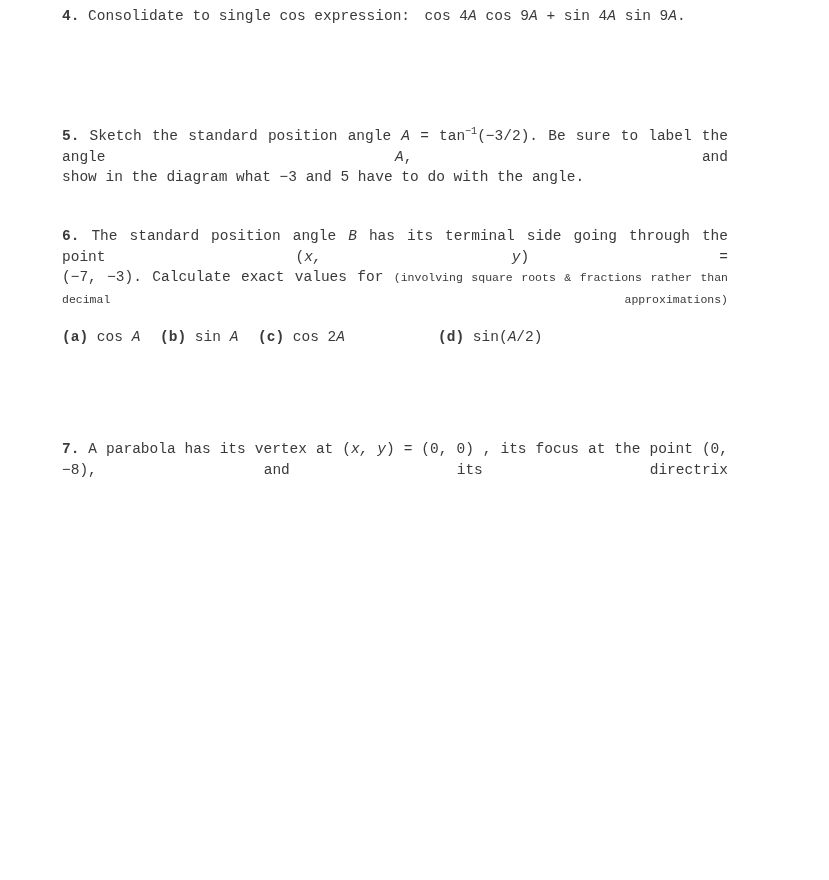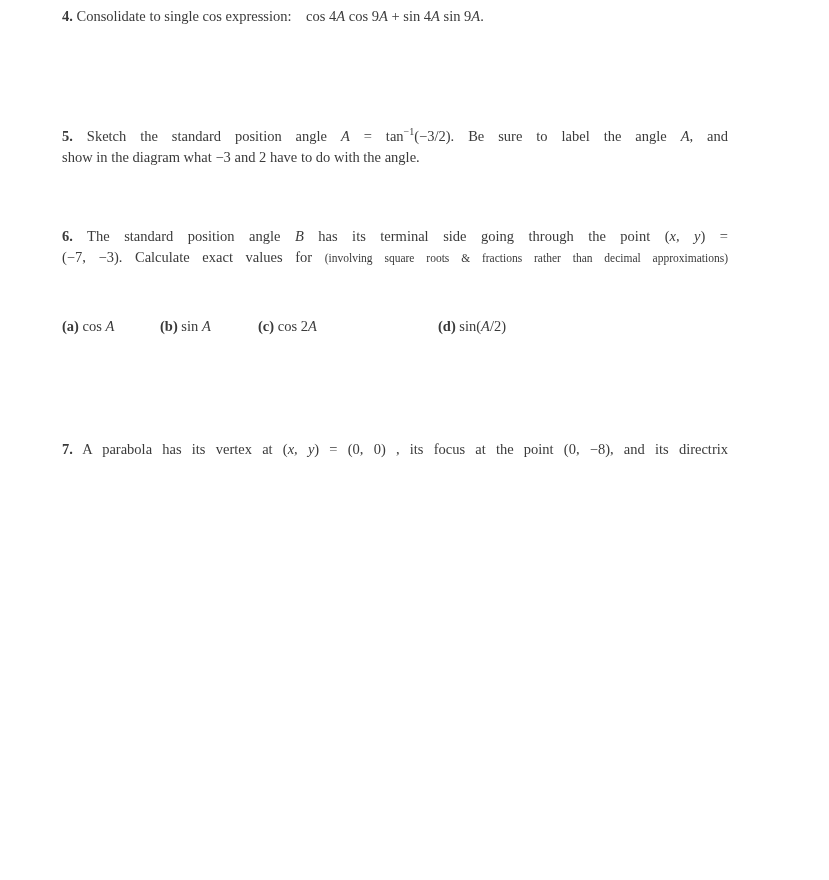--- a/index.html
+++ b/index.html
@@ -5,21 +5,21 @@
   html, body {
     margin: 0;
     padding: 0;
     background: #ffffff;
   }
   .page {
     position: relative;
     width: 829px;
     height: 880px;
     background: #ffffff;
-    font-family: Liberation Serif, serif;
+    font-family: Liberation Mono, monospace;
     font-size: 14.5px;
     color: #3a3a3a;
     overflow: hidden;
   }
   .problem {
     position: absolute;
     left: 62px;
     width: 666px;
   }
   .line {
@@ -46,39 +46,38 @@
   .problem-8 .line-2 { padding-left: 6px; }
   .parts-row {
     position: relative;
     height: 22px;
     margin-top: 19px;
   }
   .part {
     position: absolute;
     top: 0;
     white-space: nowrap;
-    margin-top: 31px;
   }
   .part-a { left: 0; }
   .part-b { left: 98px; }
   .part-c { left: 196px; }
   .part-d { left: 376px; }
 </style>
 </head>
 <body>
 
 <main class="page">
 
   <section class="problem problem-4">
     <p class="line"><span class="bf">4.</span><span> Consolidate to single cos expression: cos 4</span><span class="it">A</span><span> cos 9</span><span class="it">A</span><span> + sin 4</span><span class="it">A</span><span> sin 9</span><span class="it">A</span><span>.</span></p>
   </section>
 
   <section class="problem problem-5">
     <p class="line justify"><span class="bf">5.</span><span> Sketch the standard position angle </span><span class="it">A</span><span> = tan</span><sup>−1</sup><span>(−3/2). Be sure to label the angle </span><span class="it">A</span><span>, and</span></p>
-    <p class="line"><span>show in the diagram what −3 and 2 have to do with the angle.</span></p>
+    <p class="line"><span>show in the diagram what −3 and 5 have to do with the angle.</span></p>
   </section>
 
   <section class="problem problem-6">
     <p class="line justify"><span class="bf">6.</span><span> The standard position angle </span><span class="it">B</span><span> has its terminal side going through the point (</span><span class="it">x, y</span><span>) =</span></p>
     <p class="line justify"><span>(−7, −3). Calculate exact values for </span><span class="sm">(involving square roots &amp; fractions rather than decimal approximations)</span></p>
     <div class="parts-row">
       <span class="part part-a"><span class="bf">(a)</span><span> cos </span><span class="it">A</span></span>
       <span class="part part-b"><span class="bf">(b)</span><span> sin </span><span class="it">A</span></span>
       <span class="part part-c"><span class="bf">(c)</span><span> cos 2</span><span class="it">A</span></span>
       <span class="part part-d"><span class="bf">(d)</span><span> sin(</span><span class="it">A</span><span>/2)</span></span>

